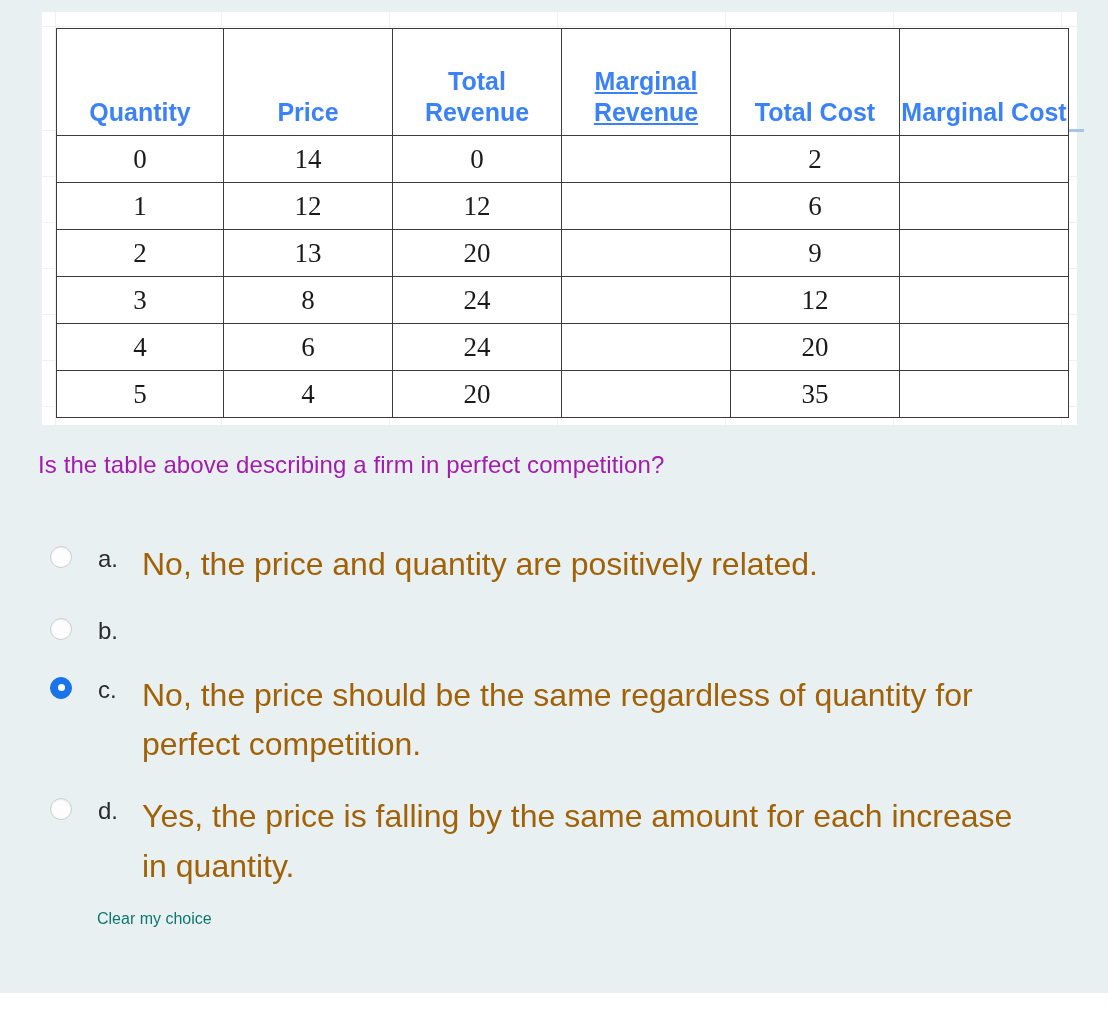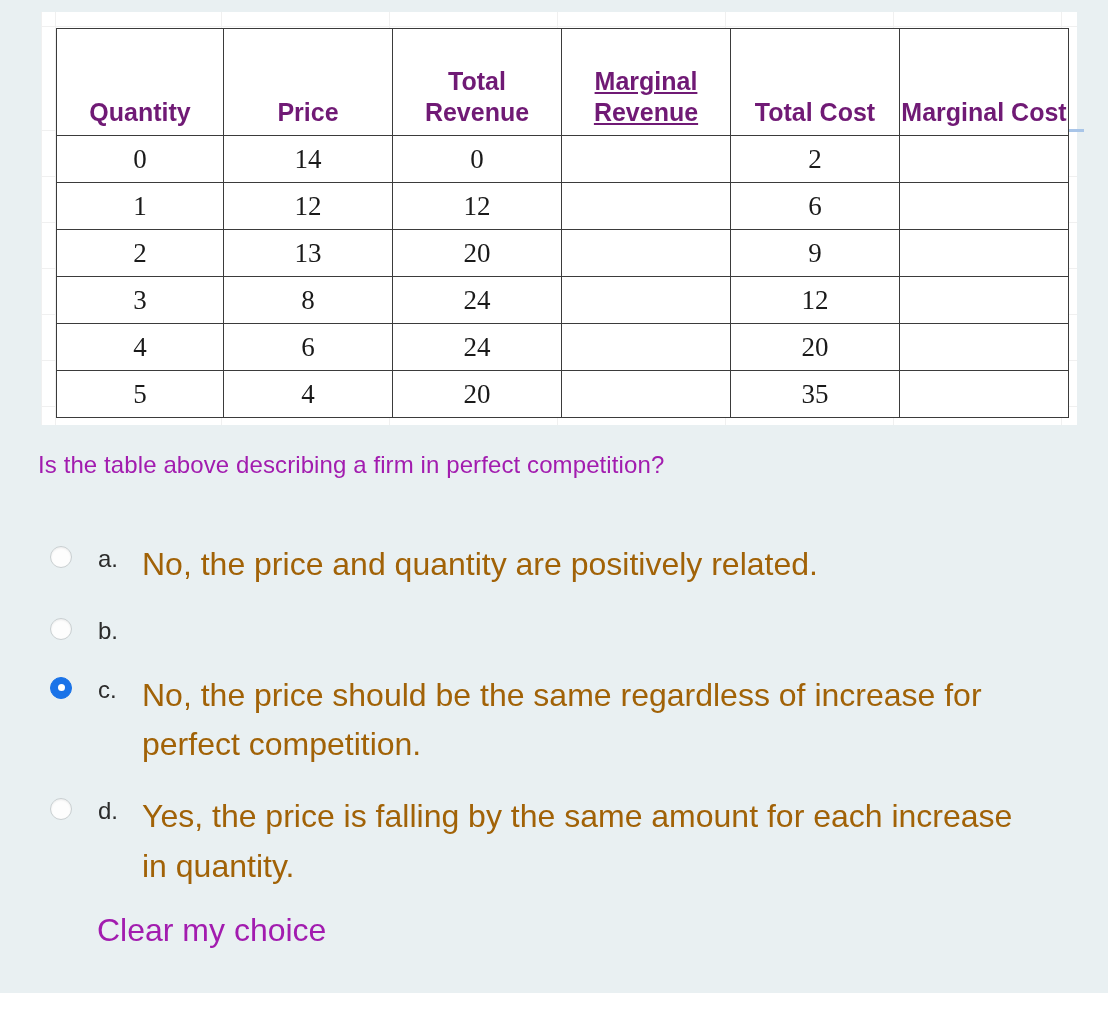--- a/index.html
+++ b/index.html
@@ -71,21 +71,21 @@
     border: 1.6px solid #3b3b3b;
     text-align: center;
     vertical-align: bottom;
     padding: 0;
     background: #ffffff;
   }
   table.econ-table th {
     font-family: "Liberation Sans", sans-serif;
     font-weight: bold;
     font-size: 25px;
-    color: #701a75;
+    color: #3b82f6;
     height: 98px;
     line-height: 1.22;
     padding-bottom: 8px;
   }
   table.econ-table td {
     font-family: "Liberation Serif", serif;
     font-size: 27px;
     color: #1a1a1a;
     height: 46px;
     vertical-align: middle;
@@ -164,22 +164,22 @@
     color: #a16207;
     line-height: 1.55;
     max-width: 880px;
   }
 
   
   #clear-choice {
     position: absolute;
     left: 97px;
     top: 908px;
-    font-size: 32px;
-    color: #a21caf;
+    font-size: 16px;
+    color: #0f766e;
     cursor: pointer;
     line-height: 1.4;
   }
 </style>
 </head>
 <body>
 
 <div id="quiz-panel">
 
   <div id="table-canvas">
@@ -276,21 +276,21 @@
     </div>
 
     <div class="answer-row">
       <div class="radio"></div>
       <div class="opt-letter">b.</div>
     </div>
 
     <div class="answer-row">
       <div class="radio checked"></div>
       <div class="opt-letter">c.</div>
-      <div class="opt-text">No, the price should be the same regardless of increase for perfect competition.</div>
+      <div class="opt-text">No, the price should be the same regardless of quantity for perfect competition.</div>
     </div>
 
     <div class="answer-row">
       <div class="radio"></div>
       <div class="opt-letter">d.</div>
       <div class="opt-text">Yes, the price is falling by the same amount for each increase in quantity.</div>
     </div>
 
   </div>
 

